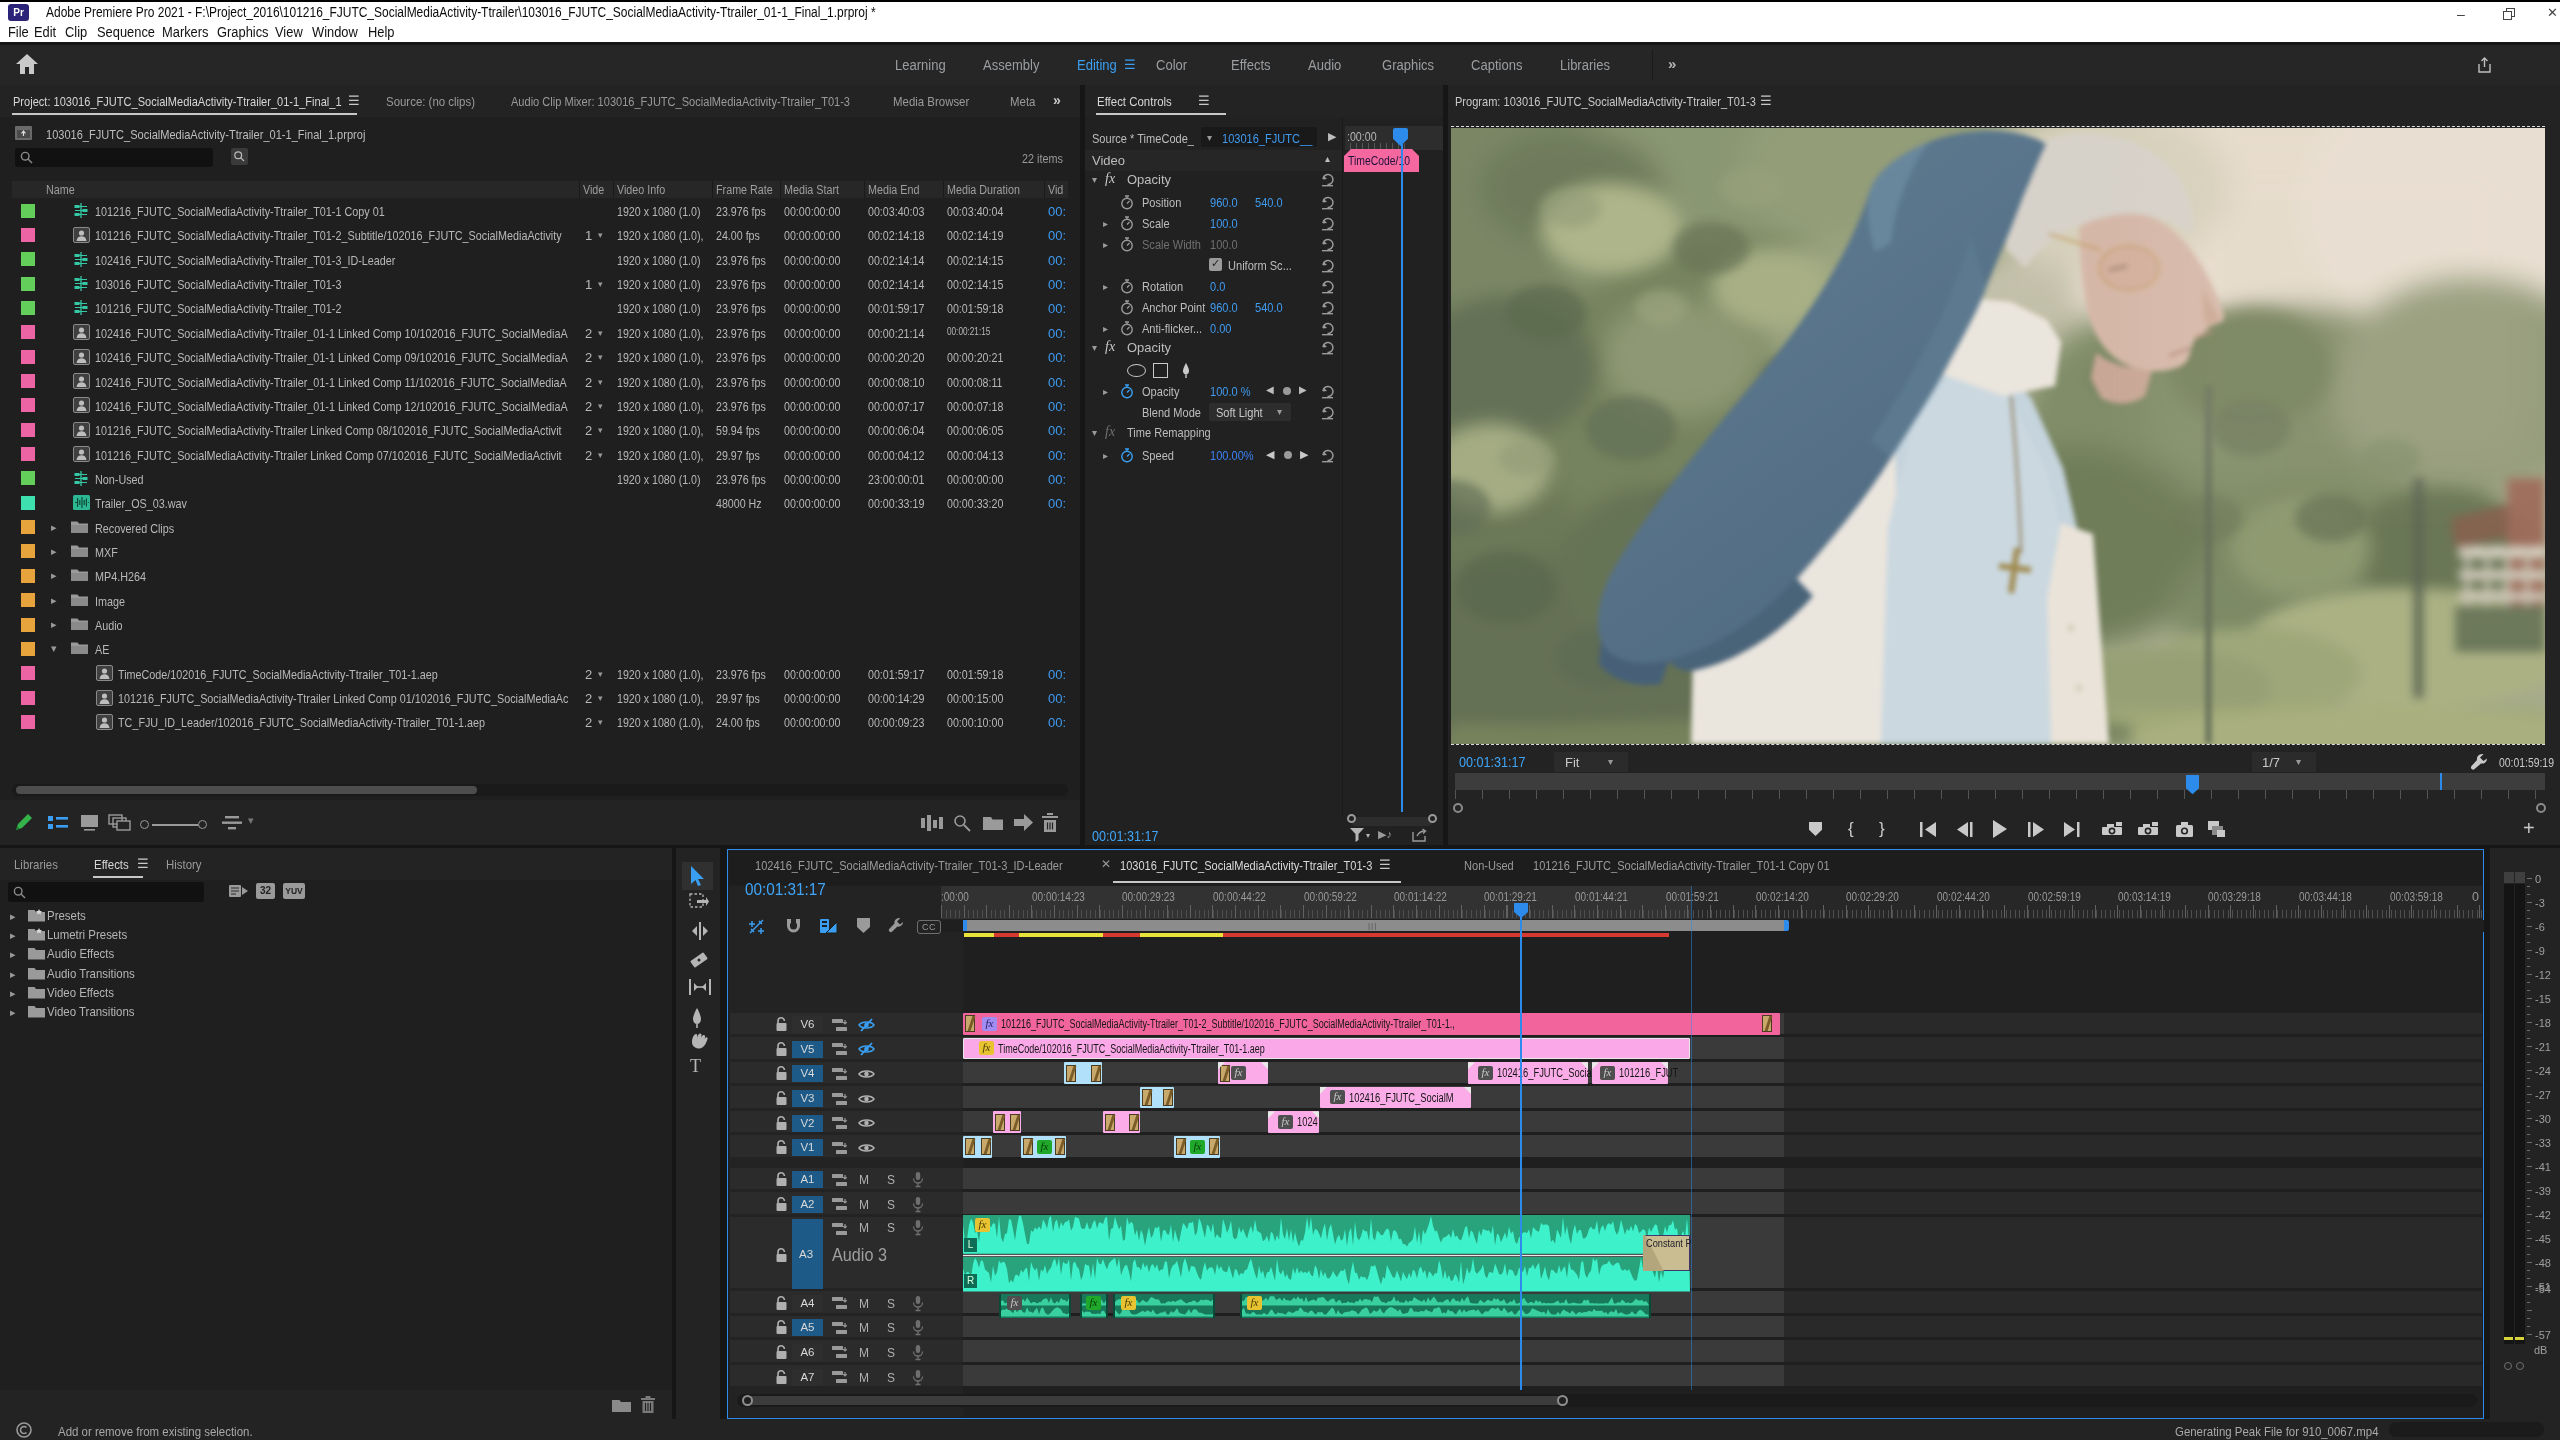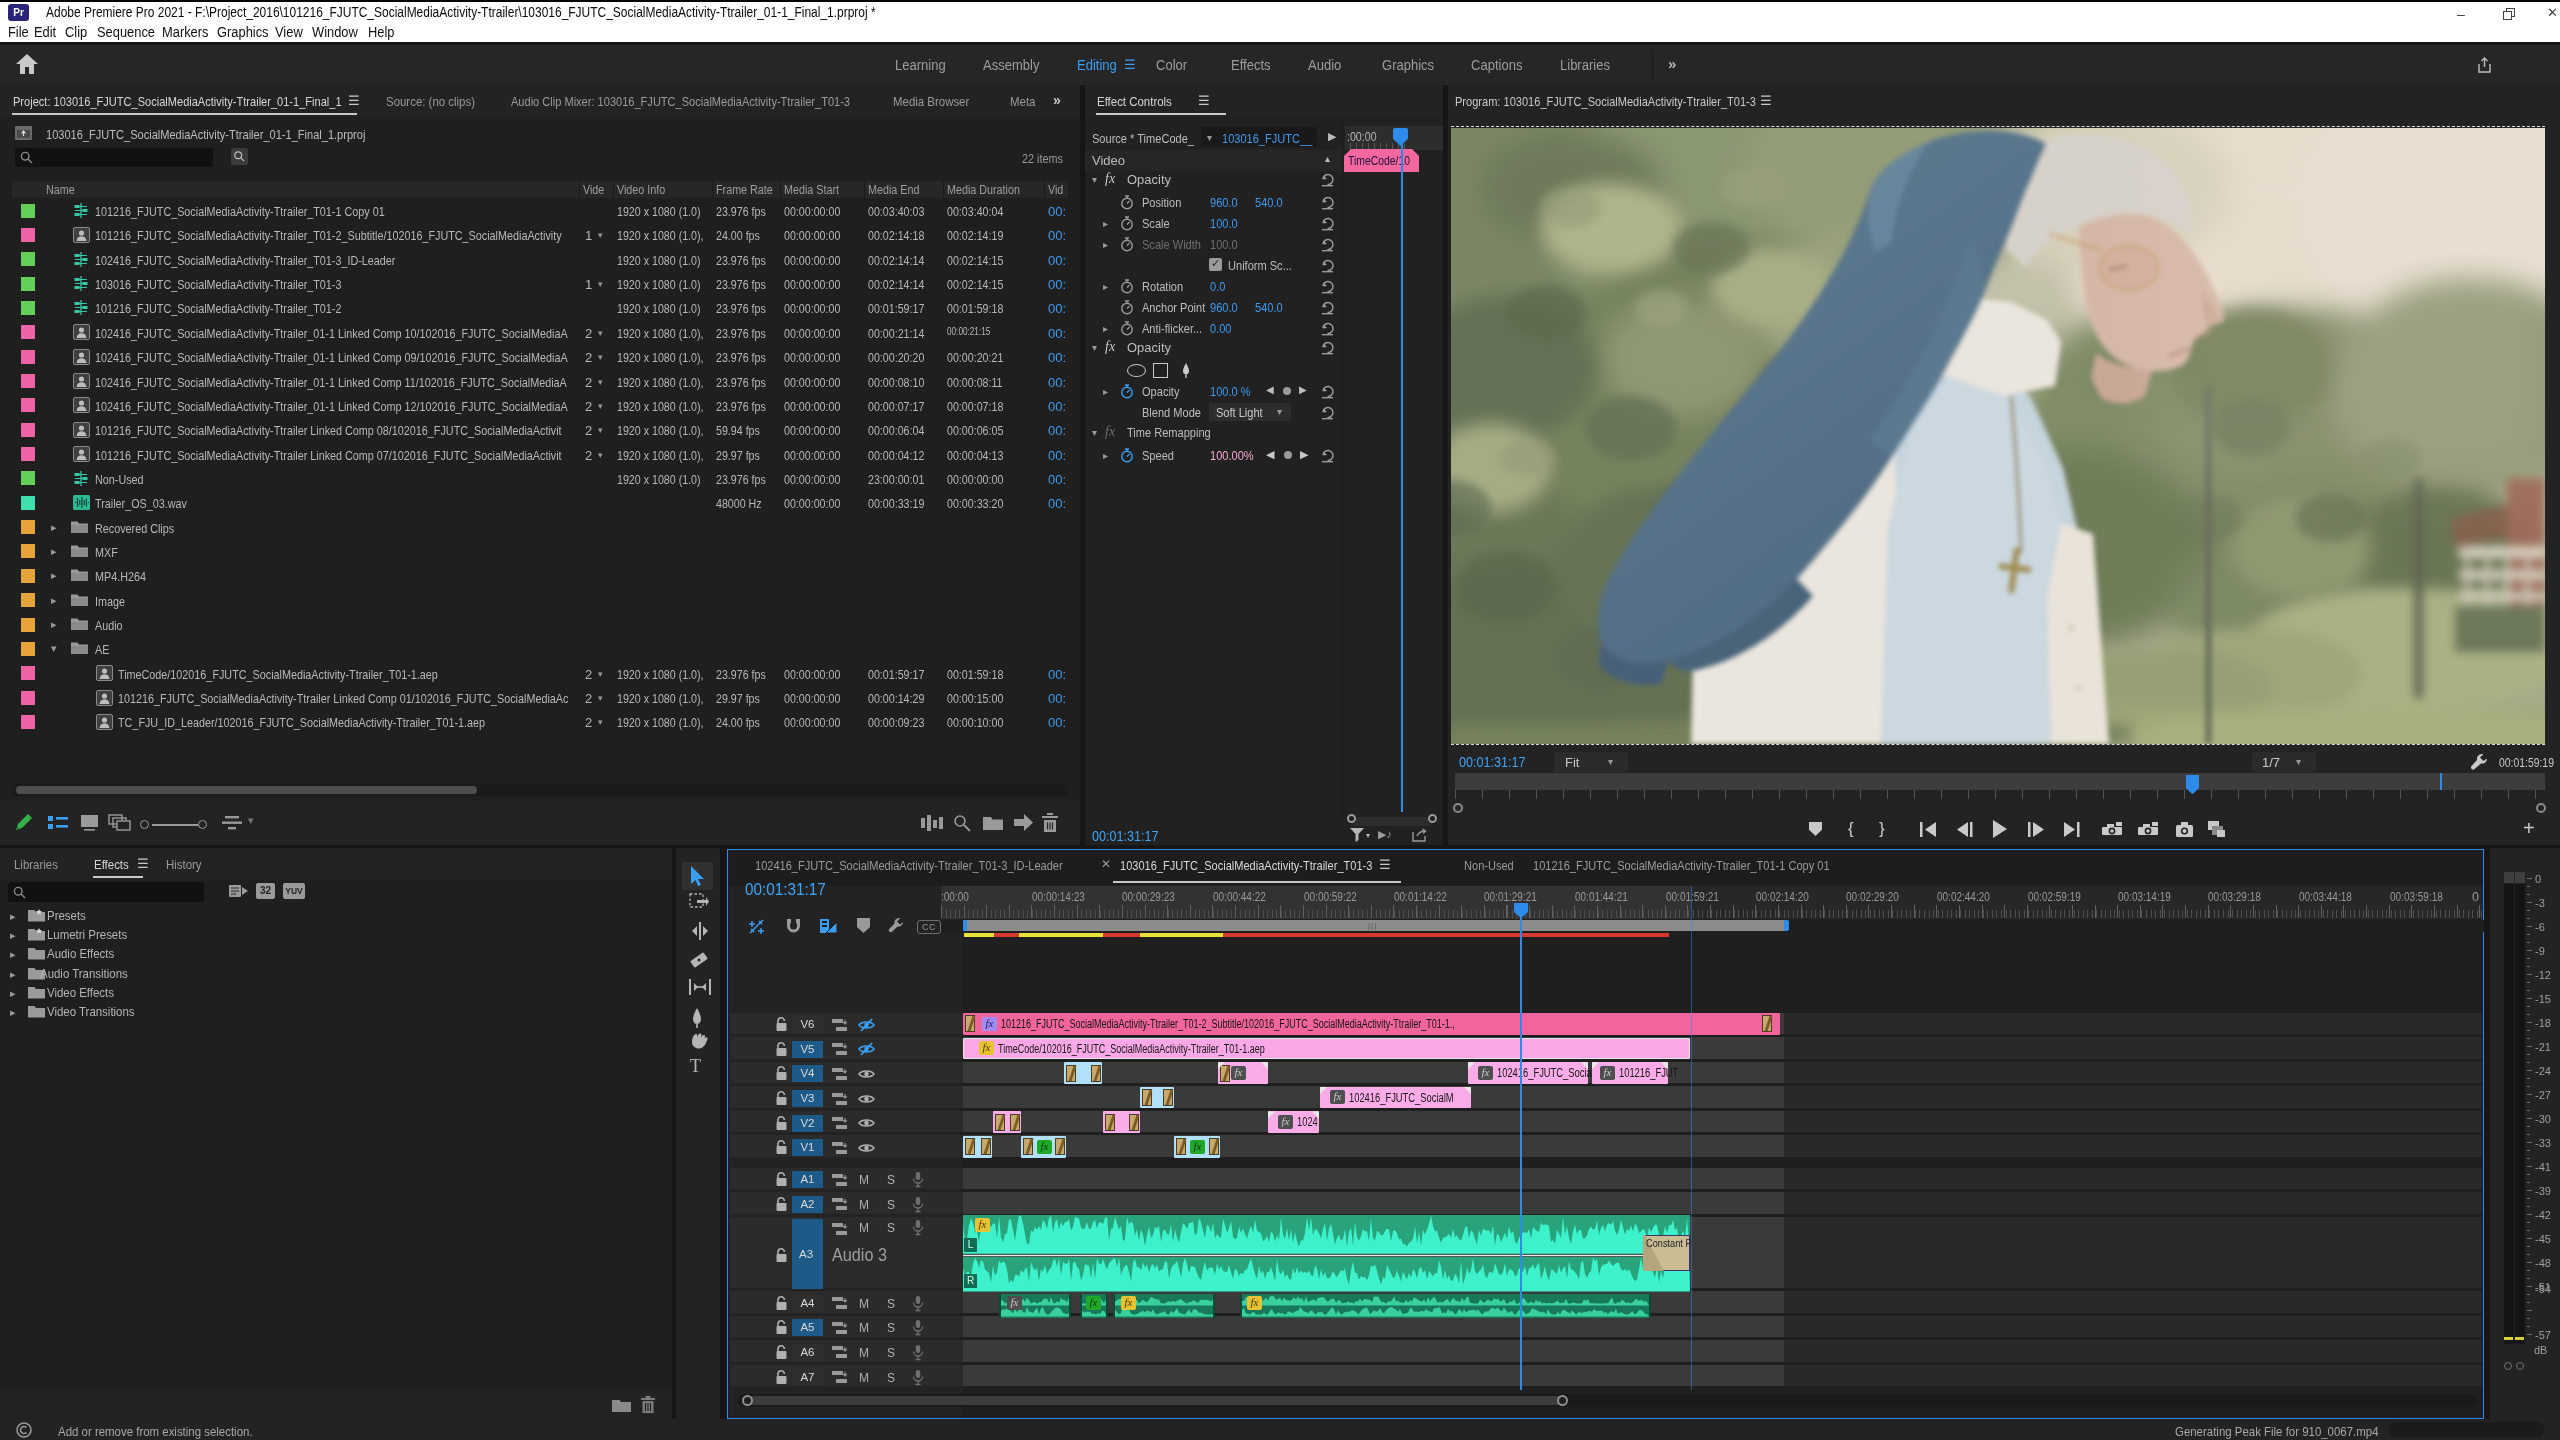--- a/index.html
+++ b/index.html
@@ -615,21 +615,21 @@
   </svg>
 <div class="tx" style="left:1092px;top:427px;font-size:10px;color:#9a9a9a;">▾</div>
 <div class="tx" style="left:1105px;top:424px;font-size:14px;font-style:italic;color:#6f6f6f;font-family:'Liberation Serif',serif;">fx</div>
 <div class="tx" style="left:1127px;top:425px;font-size:13px;color:#bdbdbd;"><span class="sx" style="transform:scaleX(0.85);">Time Remapping</span></div>
 <div class="tx" style="left:1103px;top:450px;font-size:10px;color:#9a9a9a;">▸</div>
 <svg class="a" style="left:1120px;top:448px;" width="14" height="15" viewBox="0 0 14 15">
     <circle cx="7" cy="8.5" r="5.2" stroke="#3a9ff2" stroke-width="1.4" fill="none"></circle>
     <path d="M5 1 L9 1 M7 1 L7 3.2 M7 8.5 L9.5 6" stroke="#3a9ff2" stroke-width="1.3"></path>
   </svg>
 <div class="tx" style="left:1142px;top:448px;font-size:13px;color:#bdbdbd;"><span class="sx" style="transform:scaleX(0.85);">Speed</span></div>
-<div class="tx" style="left:1210px;top:448px;font-size:13px;color:#f9a8d4;"><span class="sx" style="transform:scaleX(0.85);">100.00%</span></div>
+<div class="tx" style="left:1210px;top:448px;font-size:13px;color:#3b82f6;"><span class="sx" style="transform:scaleX(0.85);">100.00%</span></div>
 <svg class="a" style="left:1320px;top:448px;" width="15" height="15" viewBox="0 0 15 15">
     <path d="M3 7 A 5 5 0 1 1 7.5 12.5" stroke="#9a9a9a" stroke-width="1.5" fill="none"></path>
     <path d="M3.5 3.5 L3 7.5 L7 7 Z" fill="#9a9a9a"></path>
     <rect x="2" y="13" width="11" height="1.4" fill="#9a9a9a"></rect>
   </svg>
 <div class="tx" style="left:1266px;top:448px;font-size:11px;color:#c9c9c9;">◀</div>
 <div class="a" style="left:1284px;top:451px;width:8px;height:8px;background:#9a9a9a;border-radius:50%;"></div>
 <div class="tx" style="left:1300px;top:448px;font-size:11px;color:#c9c9c9;">▶</div>
 <div class="a" style="left:1342px;top:117px;width:1px;height:700px;background:#1a1a1a;"></div>
 <div class="tx" style="left:1092px;top:828px;font-size:14px;color:#3ea5f8;"><span class="sx" style="transform:scaleX(0.9);">00:01:31:17</span></div>
@@ -886,21 +886,21 @@
 <div class="tx" style="left:47px;top:927.2px;font-size:13px;color:#b5b5b5;"><span class="sx" style="transform:scaleX(0.88);">Lumetri Presets</span></div>
 <div class="tx" style="left:10px;top:948.4px;font-size:11px;color:#9a9a9a;">▸</div>
 <svg class="a" style="left:28px;top:947.4px;" width="17" height="13" viewBox="0 0 17 13">
     <path d="M0 1.5 L0 12.5 L17 12.5 L17 3 L8 3 L6.5 1 L0 1 Z" fill="#9a9a9a"></path>
   </svg>
 <div class="tx" style="left:47px;top:946.4px;font-size:13px;color:#b5b5b5;"><span class="sx" style="transform:scaleX(0.88);">Audio Effects</span></div>
 <div class="tx" style="left:10px;top:967.6px;font-size:11px;color:#9a9a9a;">▸</div>
 <svg class="a" style="left:28px;top:966.6px;" width="17" height="13" viewBox="0 0 17 13">
     <path d="M0 1.5 L0 12.5 L17 12.5 L17 3 L8 3 L6.5 1 L0 1 Z" fill="#9a9a9a"></path>
   </svg>
-<div class="tx" style="left:40px;top:965.6px;font-size:13px;color:#b5b5b5;"><span class="sx" style="transform:scaleX(0.88);">Audio Transitions</span></div>
+<div class="tx" style="left:47px;top:965.6px;font-size:13px;color:#b5b5b5;"><span class="sx" style="transform:scaleX(0.88);">Audio Transitions</span></div>
 <div class="tx" style="left:10px;top:986.8px;font-size:11px;color:#9a9a9a;">▸</div>
 <svg class="a" style="left:28px;top:985.8px;" width="17" height="13" viewBox="0 0 17 13">
     <path d="M0 1.5 L0 12.5 L17 12.5 L17 3 L8 3 L6.5 1 L0 1 Z" fill="#9a9a9a"></path>
   </svg>
 <div class="tx" style="left:47px;top:984.8px;font-size:13px;color:#b5b5b5;"><span class="sx" style="transform:scaleX(0.88);">Video Effects</span></div>
 <div class="tx" style="left:10px;top:1006.0px;font-size:11px;color:#9a9a9a;">▸</div>
 <svg class="a" style="left:28px;top:1005.0px;" width="17" height="13" viewBox="0 0 17 13">
     <path d="M0 1.5 L0 12.5 L17 12.5 L17 3 L8 3 L6.5 1 L0 1 Z" fill="#9a9a9a"></path>
   </svg>
 <div class="tx" style="left:47px;top:1004.0px;font-size:13px;color:#b5b5b5;"><span class="sx" style="transform:scaleX(0.88);">Video Transitions</span></div>

